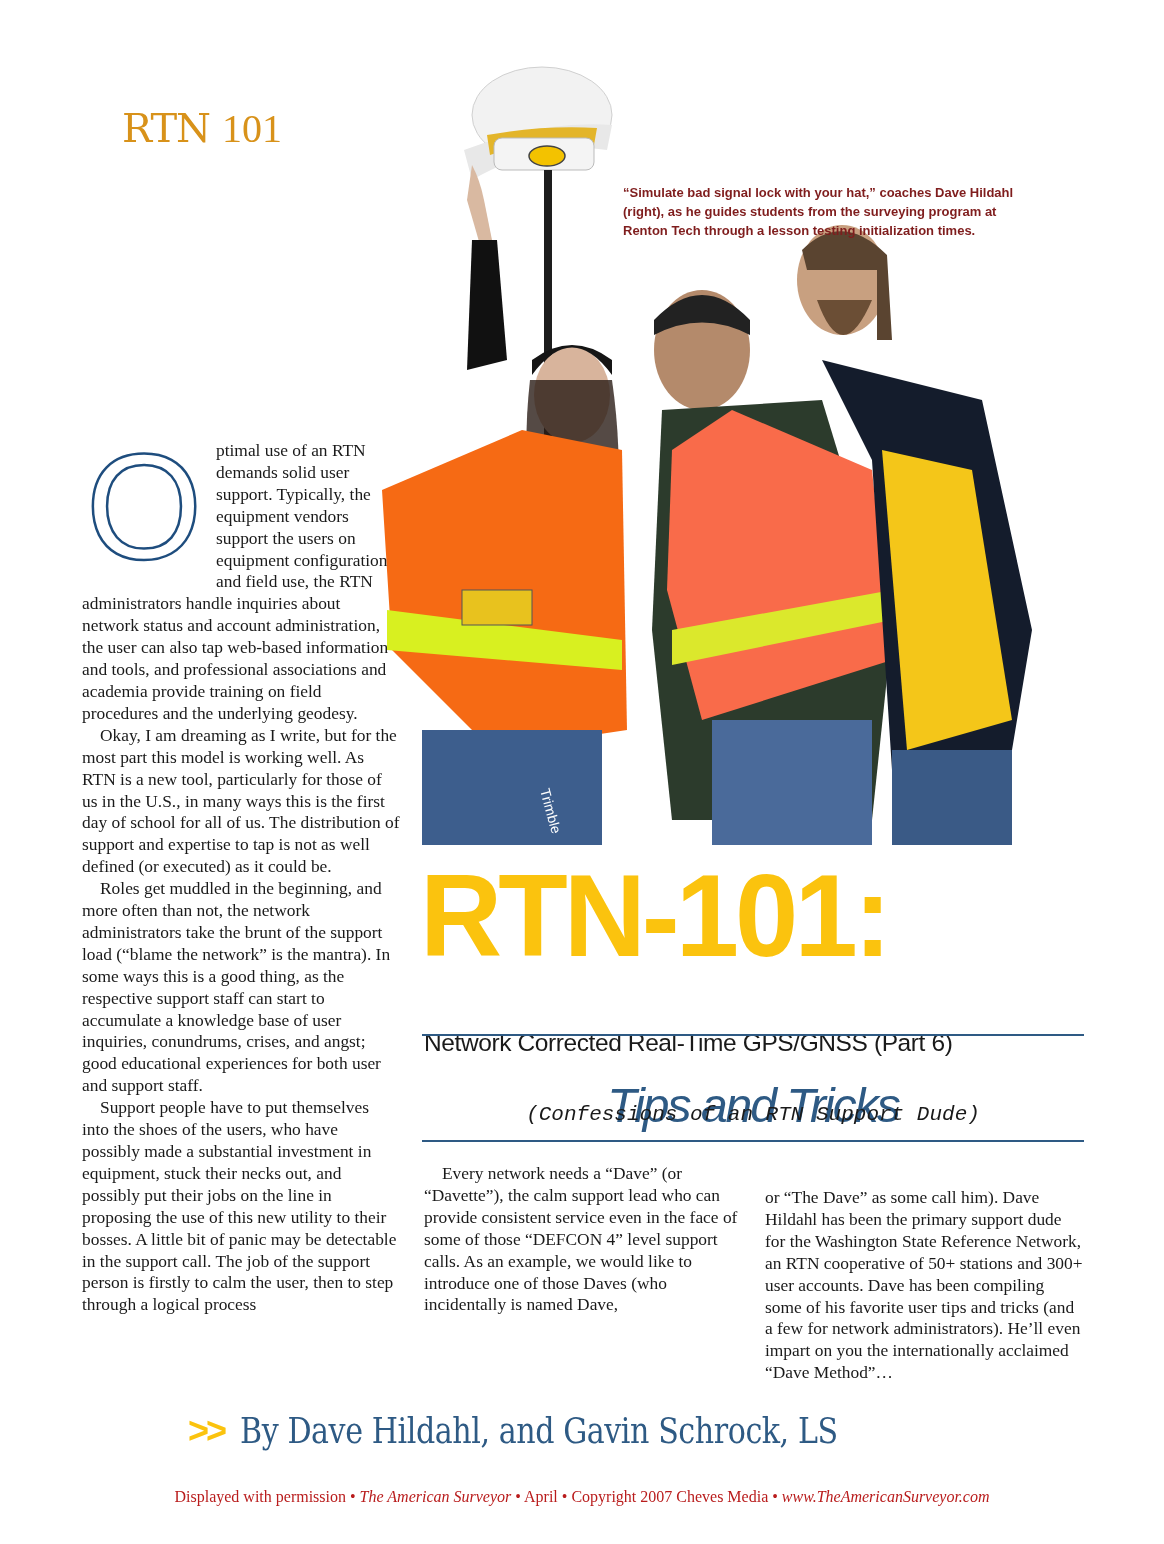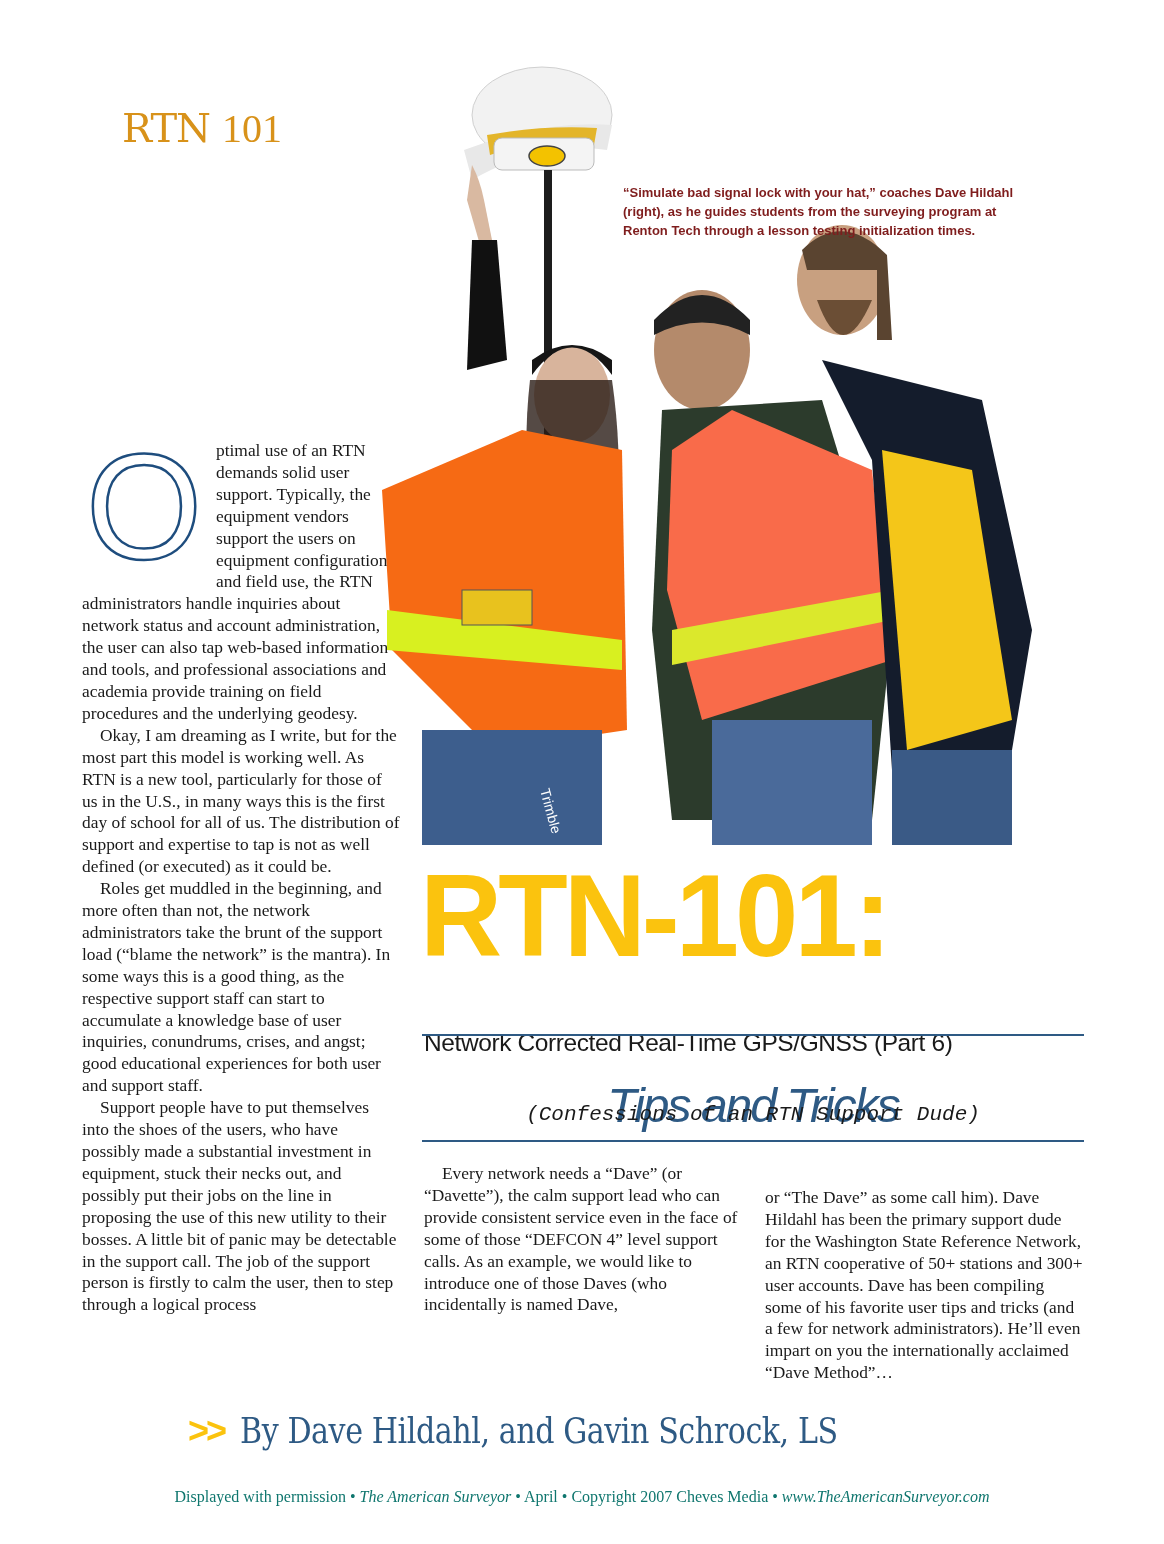--- a/index.html
+++ b/index.html
@@ -29,21 +29,21 @@
   .rule { position: absolute; left: 422px; width: 662px; height: 2px; background: #2e5a84; }
   .rule.top { top: 1034px; }
   .rule.bottom { top: 1140px; }
   .tips { position: absolute; left: 422px; top: 1080px; width: 662px; text-align: center; font-family: "Liberation Sans", sans-serif; font-style: italic; font-size: 48px; letter-spacing: -2px; color: #2e5a84; line-height: 1.1; }
   .confessions { position: absolute; left: 422px; top: 1103px; width: 662px; text-align: center; font-family: Liberation Mono, monospace; font-style: italic; font-size: 21px; color: #1a1a1a; }
 
   .byline { position: absolute; left: 188px; top: 1410px; white-space: nowrap; display: flex; align-items: center; }
   .byline .arrows { font-family: "Liberation Sans", sans-serif; font-weight: bold; font-size: 36px; color: #fbc30e; letter-spacing: -3px; margin-right: 16px; }
   .byline .authors { font-family: "DejaVu Serif", serif; font-size: 35px; font-weight: normal; color: #2e5a84; letter-spacing: -0.5px; transform: scaleX(0.86); transform-origin: left center; }
 
-  .footer { position: absolute; left: 0; top: 1488px; width: 1164px; text-align: center; font-family: "Liberation Serif", serif; font-size: 16px; color: #0f766e; white-space: nowrap; }
+  .footer { position: absolute; left: 0; top: 1488px; width: 1164px; text-align: center; font-family: "Liberation Serif", serif; font-size: 16px; color: #b91c1c; white-space: nowrap; }
   .footer i { font-style: italic; }
 </style>
 </head>
 <body>
 
 <div class="section-tag">
   <span class="bold">RTN</span><span class="light">101</span>
 </div>
 
 <svg class="photo" viewBox="0 0 720 815" xmlns="http://www.w3.org/2000/svg">

